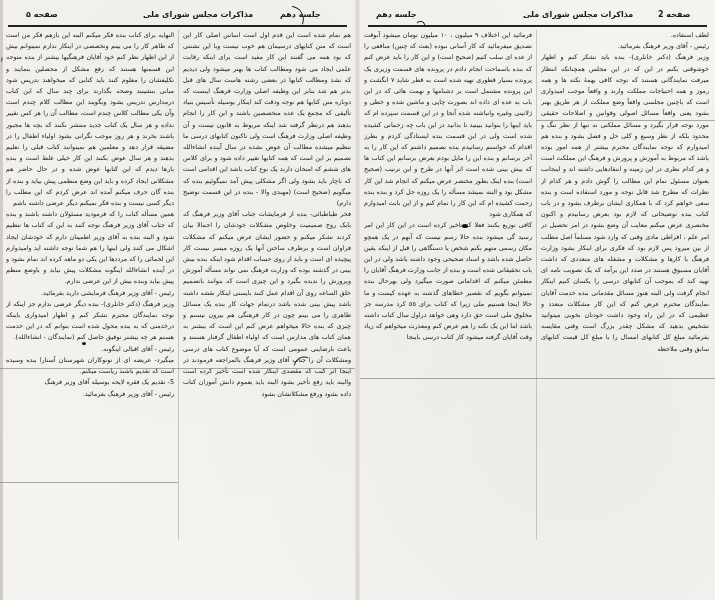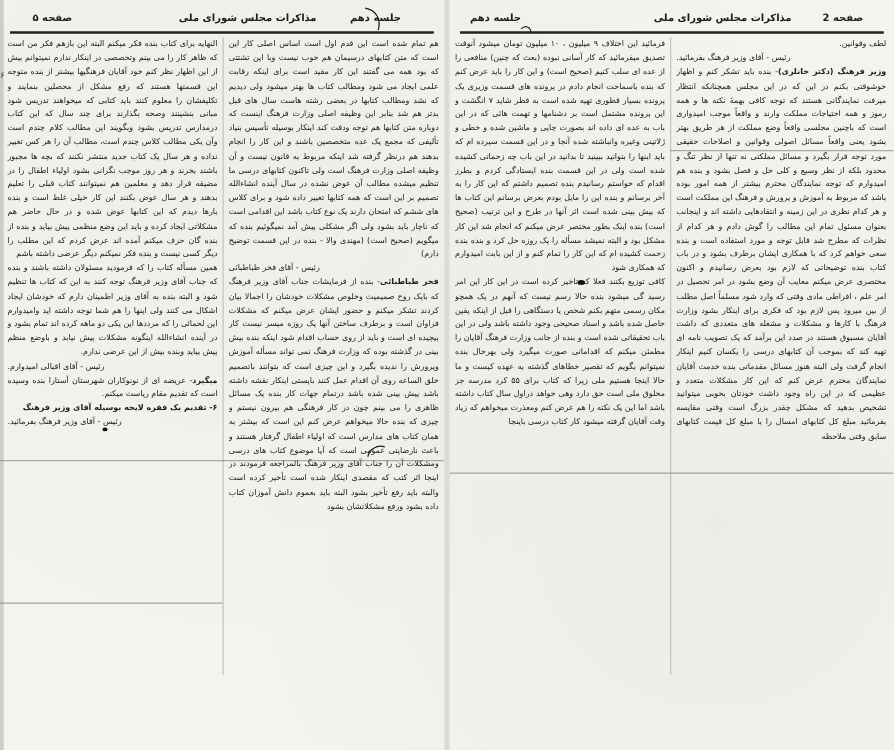--- a/index.html
+++ b/index.html
@@ -36,22 +36,22 @@
   }
   .col {
     position: absolute; top: 30px; bottom: 45px;
     direction: rtl; text-align: justify;
     font-size: 6.4px; line-height: 11.2px;
     font-family: "DejaVu Sans", sans-serif;
     overflow: hidden;
     color: #202020;
   }
   .col p { margin: 0; }
-  .col .speaker { font-weight: bold; }
-  .col .center { text-align: left; }
+  .col .speaker { font-weight: normal; }
+  .col .center { text-align: right; }
   .hline {
     position: absolute; height: 1px; background: #777; opacity: .6;
   }
   .vrule { position: absolute; top: 30px; bottom: 60px; width: 1px; background: #999; opacity: .5; }
   .margin-mark { position: absolute; font-size: 7px; color: #333; }
   .pen {
     position: absolute; border: 1.4px solid #1e1e1e; border-color: #1e1e1e transparent transparent transparent; border-radius: 50%;
   }
   .blot { position: absolute; width: 6px; height: 4px; background: #111; border-radius: 50%; }
   .edge-shadow { position:absolute; left:0; top:0; width:3px; height:600px; background:#cfcdc6; }
@@ -68,29 +68,30 @@
     <span style="left:135px;">مذاکرات مجلس شورای ملی</span>
     <span style="left:272px;">جلسه دهم</span>
     <div class="rule"></div>
   </div>
 
   <div class="vrule" style="left:178px;"></div>
 
   <div class="col" style="left:6px; width:168px;">
     <p>النهایه برای کتاب بنده فکر میکنم البته این بازهم فکر من است که ظاهر کار را می بینم وتخصصی در اینکار ندارم نمیتوانم بیش از این اظهار نظر کنم خود آقایان فرهنگیها بیشتر از بنده متوجه این قسمتها هستند که رفع مشکل از محصلین بنمایند و تکلیفشان را معلوم کنند باید کتابی که میخواهند تدریس شود مبانی بنشینند وصحه بگذارند برای چند سال که این کتاب درمدارس تدریس بشود وبگویند این مطالب کلام چندم است وآن یکی مطالب کلاس چندم است، مطالب آن را هر کس تغییر نداده و هر سال یک کتاب جدید منتشر نکنند که بچه ها مجبور باشند بخرند و هر روز موجب نگرانی بشود اولیاء اطفال را در مضیقه قرار دهد و معلمین هم نمیتوانند کتاب قبلی را تعلیم بدهند و هر سال عوض بکنند این کار خیلی غلط است و بنده بارها دیدم که این کتابها عوض شده و در حال حاضر هم مشکلاتی ایجاد کرده و باید این وضع منظمی پیش بیاید و بنده از بنده گان حرف میکنم آمده اند عرض کردم که این مطلب را دیگر کسی نیست و بنده فکر نمیکنم دیگر عرضی داشته باشم</p>
     <p>همین مسأله کتاب را که فرمودید مسئولان داشته باشند و بنده که جناب آقای وزیر فرهنگ توجه کنند به این که کتاب ها تنظیم شود و البته بنده به آقای وزیر اطمینان دارم که خودشان ایجاد اشکال می کنند ولی اینها را هم شما توجه داشته اید وامیدوارم این لحمائی را که مرددها این یکی دو ماهه کرده اند تمام بشود و در آینده انشاءالله اینگونه مشکلات پیش نیابد و باوضع منظم پیش بیاید وبنده بیش از این عرضی ندارم.</p>
-    <p class="center">رئیس - آقای اقبالی امیدوارم.</p>
-    <p><span class="speaker">میگیرد</span><span>- عریضه ای از نونوکاران شهرستان آستارا بنده وسیده است که تقدیم مقام ریاست میکنم.</span></p>
-    <p class="speaker">۶- تقدیم یک فقره لایحه بوسیله آقای وزیر فرهنگ</p>
+    <p class="center">رئیس - آقای وزیر فرهنگ فرمایشی دارید بفرمائید.</p>
+    <p><span class="speaker">وزیر فرهنگ (دکتر خانلری)</span><span>- بنده دیگر عرضی ندارم جز اینکه از توجه نمایندگان محترم تشکر کنم و اظهار امیدواری باینکه درخدمتی که به بنده محول شده است بتوانم که در این خدمت هستم هر چه بیشتر توفیق حاصل کنم (نمایندگان - انشاءالله).</span></p>
+    <p class="center">رئیس - آقای اقبالی اینگونه.</p>
+    <p><span class="speaker">میگیرد</span><span>- عریضه ای از نونوکاران شهرستان آستارا بنده وسیده است که تقدیم باشند ریاست میکنم.</span></p>
+    <p class="speaker">5- تقدیم یک فقره لایحه بوسیله آقای وزیر فرهنگ</p>
     <p class="center">رئیس - آقای وزیر فرهنگ بفرمائید.</p>
   </div>
 
   <div class="col" style="left:183px; width:168px;">
     <p>هم تمام شده است این قدم اول است اساس اصلی کار این است که متن کتابهای درسیمان هم خوب نیست وبا این تشتتی که بود همه می گفتند این کار مفید است برای اینکه رقابت علمی ایجاد می شود ومطالب کتاب ها بهتر میشود ولی دیدیم که نشد ومطالب کتابها در بعضی رشته هاست سال های قبل بدتر هم شد بنابر این وظیفه اصلی وزارت فرهنگ اینست که دوباره متن کتابها هم توجه ودقت کند اینکار بوسیله تأسیس بنیاد تألیفی که مجمع یک عده متخصصین باشند و این کار را انجام بدهند هم درنظر گرفته شد اینکه مربوط به قانون نیست و آن وظیفه اصلی وزارت فرهنگ است ولی تاکنون کتابهای درسی ما تنظیم میشده مطالب آن عوض نشده در سال آینده انشاءالله تصمیم بر این است که همه کتابها تغییر داده شود و برای کلاس های ششم که امتحان دارند یک نوع کتاب باشد این اقدامی است که ناچار باید بشود ولی اگر مشکلی پیش آمد نمیگوئیم بنده که میگویم (صحیح است) (مهندی والا - بنده در این قسمت توضیح دارم)</p>
-    <p class="center">رئیس - آقای فخر طباطبائی</p>
     <p><span class="speaker">فخر طباطبائی</span><span>- بنده از فرمایشات جناب آقای وزیر فرهنگ که بایک روح صمیمیت وخلوص مشکلات خودشان را اجمالا بیان کردند تشکر میکنم و حضور ایشان عرض میکنم که مشکلات فراوان است و برطرف ساختن آنها یک روزه میسر نیست کار پیچیده ای است و باید از روی حساب اقدام شود اینکه بنده بیش بینی در گذشته بوده که وزارت فرهنگ نمی تواند مسأله آموزش وپرورش را ندیده بگیرد و این چیزی است که بتوانند باتصمیم خلق الساعه روی آن اقدام عمل کنند بایستی اینکار نقشه داشته باشد پیش بینی شده باشد درتمام جهات کار بنده یک مسائل ظاهری را می بینم چون در کار فرهنگی هم بیرون نیستم و چیزی که بنده حالا میخواهم عرض کنم این است که بیشتر به همان کتاب های مدارس است که اولیاء اطفال گرفتار هستند و باعث نارضایتی عمومی است که آیا موضوع کتاب های درسی ومشکلات آن را جناب آقای وزیر فرهنگ بالمراجعه فرمودند در اینجا اثر کتب که مقصدی اینکار شده است تأخیر کرده است والبته باید رفع تأخیر بشود البته باید بعموم دانش آموزان کتاب داده بشود ورفع مشکلاتشان بشود</span></p>
   </div>
 
   <span class="margin-mark" style="left:0px; top:56px;">۶</span>
   <div class="hline" style="left:0; top:368px; width:355px;"></div>
   <div class="hline" style="left:0; top:482px; width:178px;"></div>
 </div>
 
 <div class="spine"></div>
 
@@ -103,21 +104,21 @@
   </div>
 
   <div class="vrule" style="left:176px;"></div>
 
   <div class="col" style="left:4px; width:168px;">
     <p>فرمائید این اختلاف ۹ میلیون ، ۱۰ میلیون تومان میشود آنوقت تصدیق میفرمائید که کار آسانی نبوده (بعث که چنین) منافعی را از عده ای سلب کنیم (صحیح است) و این کار را باید عرض کنم که بنده باسماحت انجام دادم در پرونده های قسمت وزیری یک پرونده بسیار قطوری تهیه شده است به قطر شاید ۷ انگشت و این پرونده مشتمل است بر دشنامها و تهمت هائی که در این باب به عده ای داده اند بصورت چاپی و ماشین شده و خطی و ژلاتینی وغیره وانباشته شده آنجا و در این قسمت سپرده ام که باید اینها را بتوانید ببینید تا بدانید در این باب چه زحماتی کشیده شده است ولی در این قسمت بنده ایستادگی کردم و بطرز اقدام که خواستم رسانیدم بنده تصمیم داشتم که این کار را به آخر برسانم و بنده این را مایل بودم بعرض برسانم این کتاب ها که بیش بینی شده است اثر آنها در طرح و این ترتیب (صحیح است) بنده اینک بطور مختصر عرض میکنم که انجام شد این کار مشکل بود و البته نمیشد مسأله را یک روزه حل کرد و بنده بنده زحمت کشیده ام که این کار را تمام کنم و از این بابت امیدوارم که همکاری شود</p>
     <p>کافی توزیع بکنند فعلا که تاخیر کرده است در این کار این امر رسید گی میشود بنده حالا رسم نیست که آنهم در یک همچو مکان رسمی متهم بکنم شخص یا دستگاهی را قبل از اینکه یقین حاصل شده باشد و اسناد صحیحی وجود داشته باشد ولی در این باب تحقیقاتی شده است و بنده از جانب وزارت فرهنگ آقایان را مطمئن میکنم که اقداماتی صورت میگیرد ولی بهرحال بنده نمیتوانم بگویم که تقصیر خطاهای گذشته به عهده کیست و ما حالا اینجا هستیم ملی زیرا که کتاب برای ۵۵ کرد مدرسه جز مخلوق ملی است حق دارد وهی خواهد دراول سال کتاب داشته باشد اما این یک نکته را هم عرض کنم ومعذرت میخواهم که زیاد وقت آقایان گرفته میشود کار کتاب درسی باینجا</p>
   </div>
 
   <div class="col" style="left:181px; width:168px;">
-    <p>لطف وقوانین.</p>
+    <p>لطف استفاده.</p>
     <p class="center">رئیس - آقای وزیر فرهنگ بفرمائید.</p>
     <p><span class="speaker">وزیر فرهنگ (دکتر خانلری)</span><span>- بنده باید تشکر کنم و اظهار خوشوقتی بکنم در این که در این مجلس همچنانکه انتظار میرفت نمایندگانی هستند که توجه کافی بهمهٔ نکته ها و همه رموز و همه احتیاجات مملکت وارند و واقعاً موجب امیدواری است که باچنین مجلسی واقعاً وضع مملکت از هر طریق بهتر بشود یعنی واقعاً مسائل اصولی وقوانین و اصلاحات حقیقی مورد توجه قرار بگیرد و مسائل مملکتی نه تنها از نظر تنگ و محدود بلکه از نظر وسیع و کلی حل و فصل بشود و بنده هم امیدوارم که توجه نمایندگان محترم بیشتر از همه امور بوده باشد که مربوط به آموزش و پرورش و فرهنگ این مملکت است و هر کدام نظری در این زمینه و انتقادهایی داشته اند و اینجانب بعنوان مسئول تمام این مطالب را گوش دادم و هر کدام از نظرات که مطرح شد قابل توجه و مورد استفاده است و بنده سعی خواهم کرد که با همکاری ایشان برطرف بشود و در باب کتاب بنده توضیحاتی که لازم بود بعرض رسانیدم و اکنون مختصری عرض میکنم معایب آن وضع بشود در امر تحصیل در امر علم ، افراطی مادی وقتی که وارد شود مسلماً اصل مطلب از بین میرود پس لازم بود که فکری برای اینکار بشود وزارت فرهنگ با کارها و مشکلات و مشغله های متعددی که داشت آقایان مسبوق هستند در صدد این برآمد که یک تصویب نامه ای تهیه کند که بموجب آن کتابهای درسی را یکسان کنیم اینکار انجام گرفت ولی البته هنوز مسائل مقدماتی بنده خدمت آقایان نمایندگان محترم عرض کنم که این کار مشکلات متعدد و عظیمی که در این راه وجود داشت خودتان بخوبی میتوانید تشخیص بدهید که مشکل چقدر بزرگ است وقتی مقایسه بفرمائید مبلغ کل کتابهای امسال را با مبلغ کل قیمت کتابهای سابق وقتی ملاحظه</span></p>
   </div>
 
   <div class="hline" style="left:0; top:378px; width:355px;"></div>
   <div class="hline" style="left:176px; top:120px; width:179px;"></div>
 </div>
 
 <div class="pen" style="left:268px; top:2px; width:30px; height:40px; transform:rotate(60deg);"></div>
 <div class="pen" style="left:408px; top:20px; width:14px; height:34px; transform:rotate(20deg);"></div>

